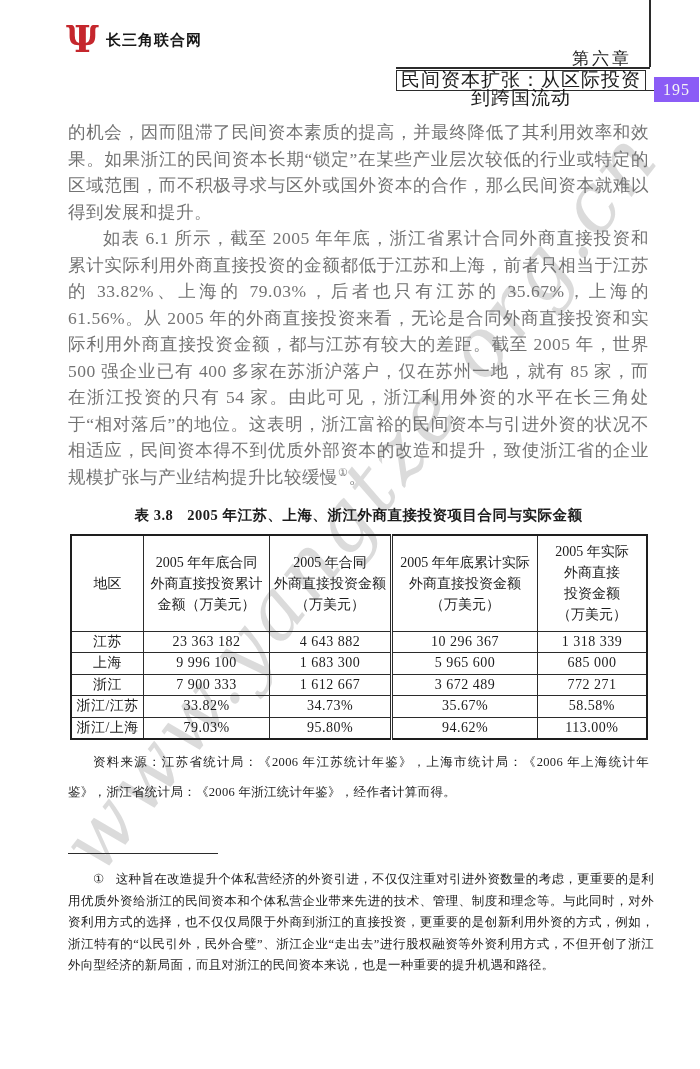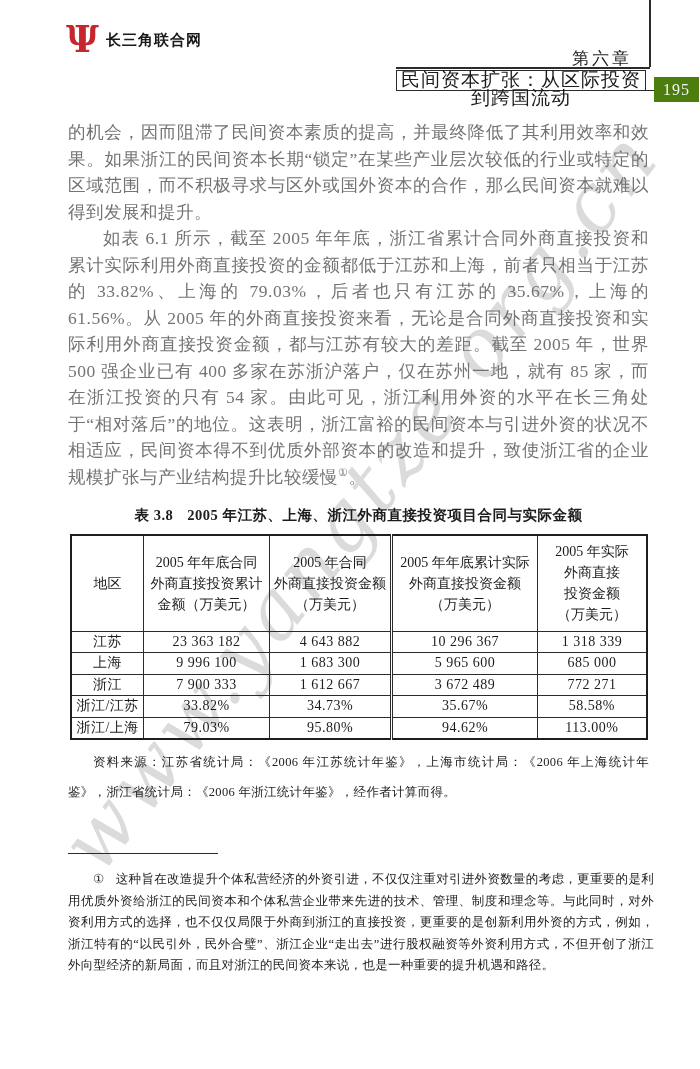--- a/index.html
+++ b/index.html
@@ -40,21 +40,21 @@
   }
   .header-rule { position:absolute; left:396px; top:67px; width:254px; height:0; border-top:2px solid #2b2b2b; z-index:1; }
   .chapter-subtitle-box {
     position:absolute; left:396px; top:70px; width:250px; height:21px; z-index:1;
     border:1.5px solid #2b2b2b; background:transparent;
     text-align:center; font-size:19px; line-height:18px; letter-spacing:1px;
   }
   .badge-connector { position:absolute; left:646px; top:90px; width:10px; height:0; border-top:1.5px solid #2b2b2b; z-index:1; }
   .page-badge {
     position:absolute; left:654px; top:77px; width:45px; height:25px; z-index:2;
-    background:#4d7c0f; color:#f5f5f5;
+    background:#8b5cf6; color:#f5f5f5;
     display:flex; align-items:center; justify-content:center;
     font-size:16px; letter-spacing:1px;
   }
 
   
   .content { position:absolute; left:68px; top:119px; width:581px; z-index:1; }
   .body-par {
     font-size:17.5px; line-height:26.5px; text-align:justify;
     letter-spacing:0.5px; color:#737373;
   }

